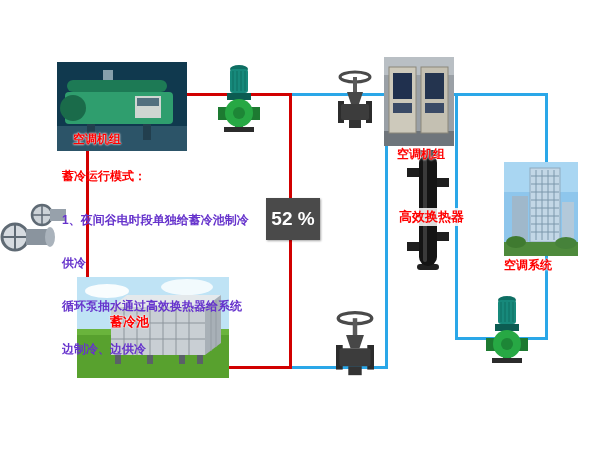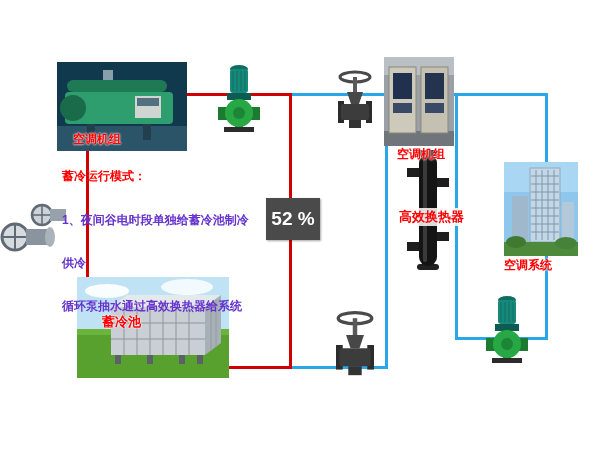--- a/index.html
+++ b/index.html
@@ -194,24 +194,25 @@
         <rect x="26" y="26" width="22" height="16" fill="#8a949e"></rect>
         <ellipse cx="50" cy="34" rx="5" ry="10" fill="#aab3bc"></ellipse>
       </g>
     </svg>
   </div>
 
   <div class="eq-label" style="left:73px;top:131px;">空调机组</div>
   <div class="eq-label" style="left:397px;top:146px;">空调机组</div>
   <div class="eq-label big boxed" style="left:381px;top:208px;">高效换热器</div>
   <div class="eq-label" style="left:504px;top:257px;">空调系统</div>
-  <div class="eq-label big" style="left:102px;top:313px;">蓄冷池</div>
+  <div class="eq-label big" style="left:110px;top:313px;">蓄冷池</div>
 
   <div class="notes">
     <div class="notes-title">蓄冷运行模式：</div>
     <div class="note-line">1、夜间谷电时段单独给蓄冷池制冷</div>
     <div class="note-line">供冷</div>
     <div class="note-line">循环泵抽水通过高效换热器给系统</div>
+    <div class="note-line">边制冷、边供冷</div>
   </div>
 
   <div class="badge">52 %</div>
 
 </div>
 
 </body></html>

